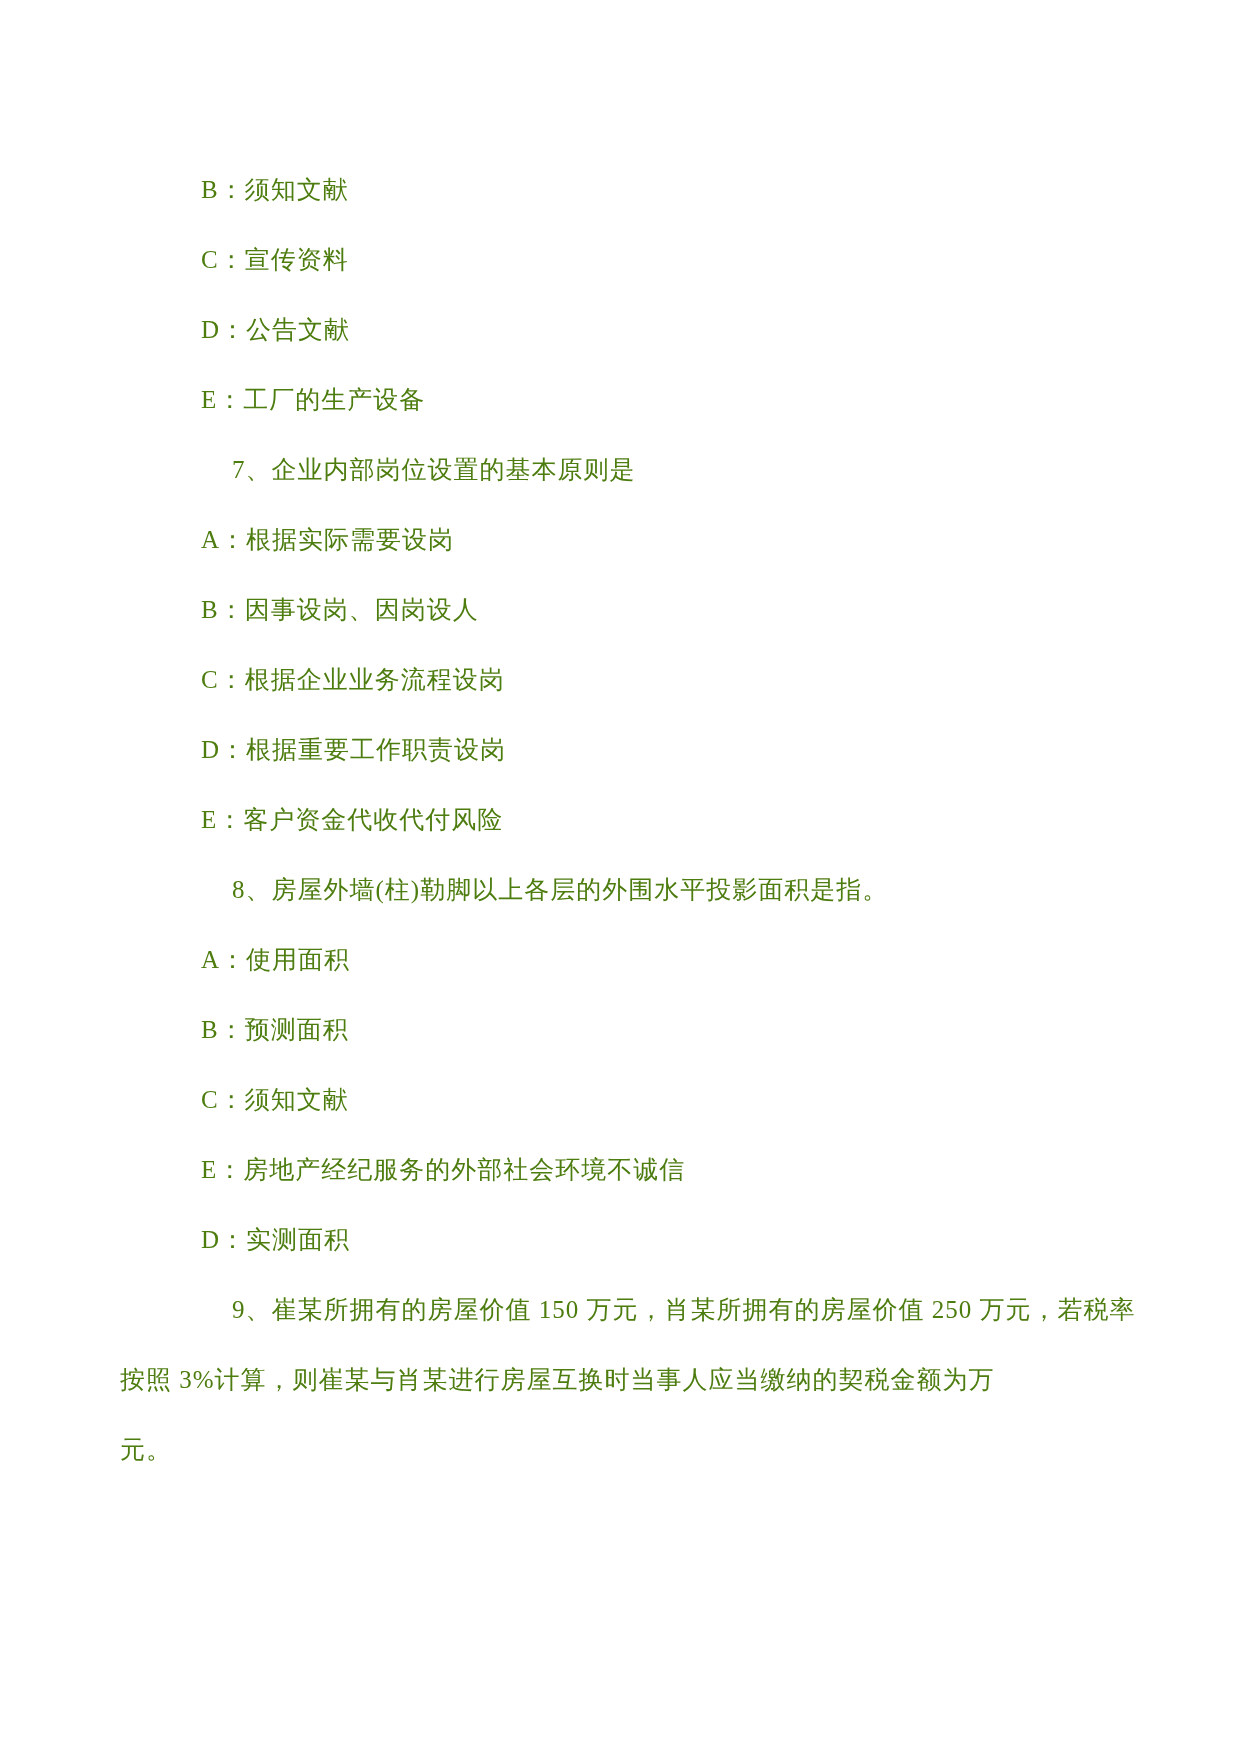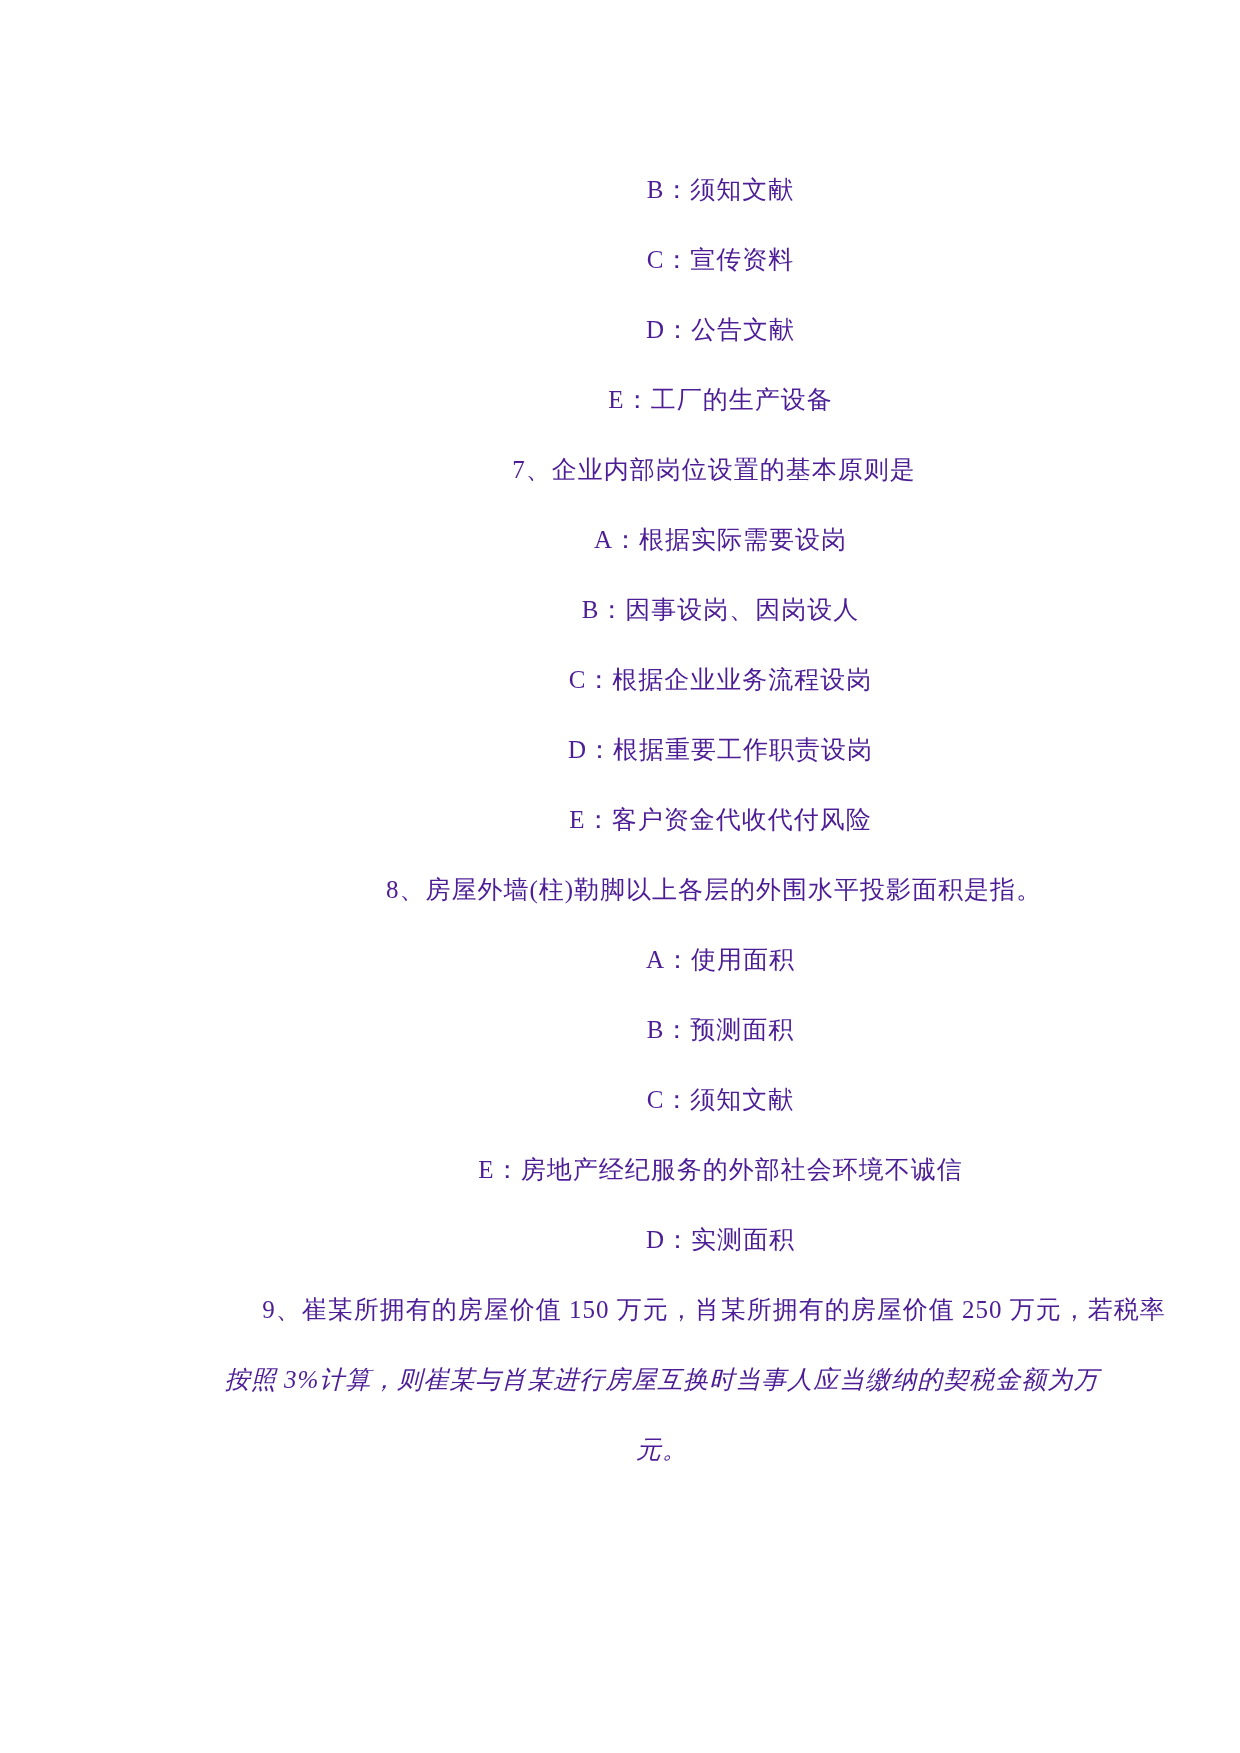--- a/index.html
+++ b/index.html
@@ -21,27 +21,26 @@
     width: 1240px;
     height: 1753px;
     padding-top: 155px;
     box-sizing: border-box;
     background: #ffffff;
   }
   .line {
     line-height: 70px;
     height: 70px;
     font-size: 25px;
-    color: #4c1d95;
+    color: #4d7c0f;
     letter-spacing: 1px;
     white-space: pre;
-    text-align: center;
   }
-  .line.question { padding-left: 188px; }
-  .line.continuation { padding-left: 84px; font-style: italic; }
+  .line.question { padding-left: 188px; margin-left: 44px; }
+  .line.continuation { padding-left: 120px; }
   .line.option { padding-left: 201px; }
 </style>
 </head>
 <body>
 
 <div class="doc">
   <div class="line option">B：须知文献</div>
   <div class="line option">C：宣传资料</div>
   <div class="line option">D：公告文献</div>
   <div class="line option">E：工厂的生产设备</div>

